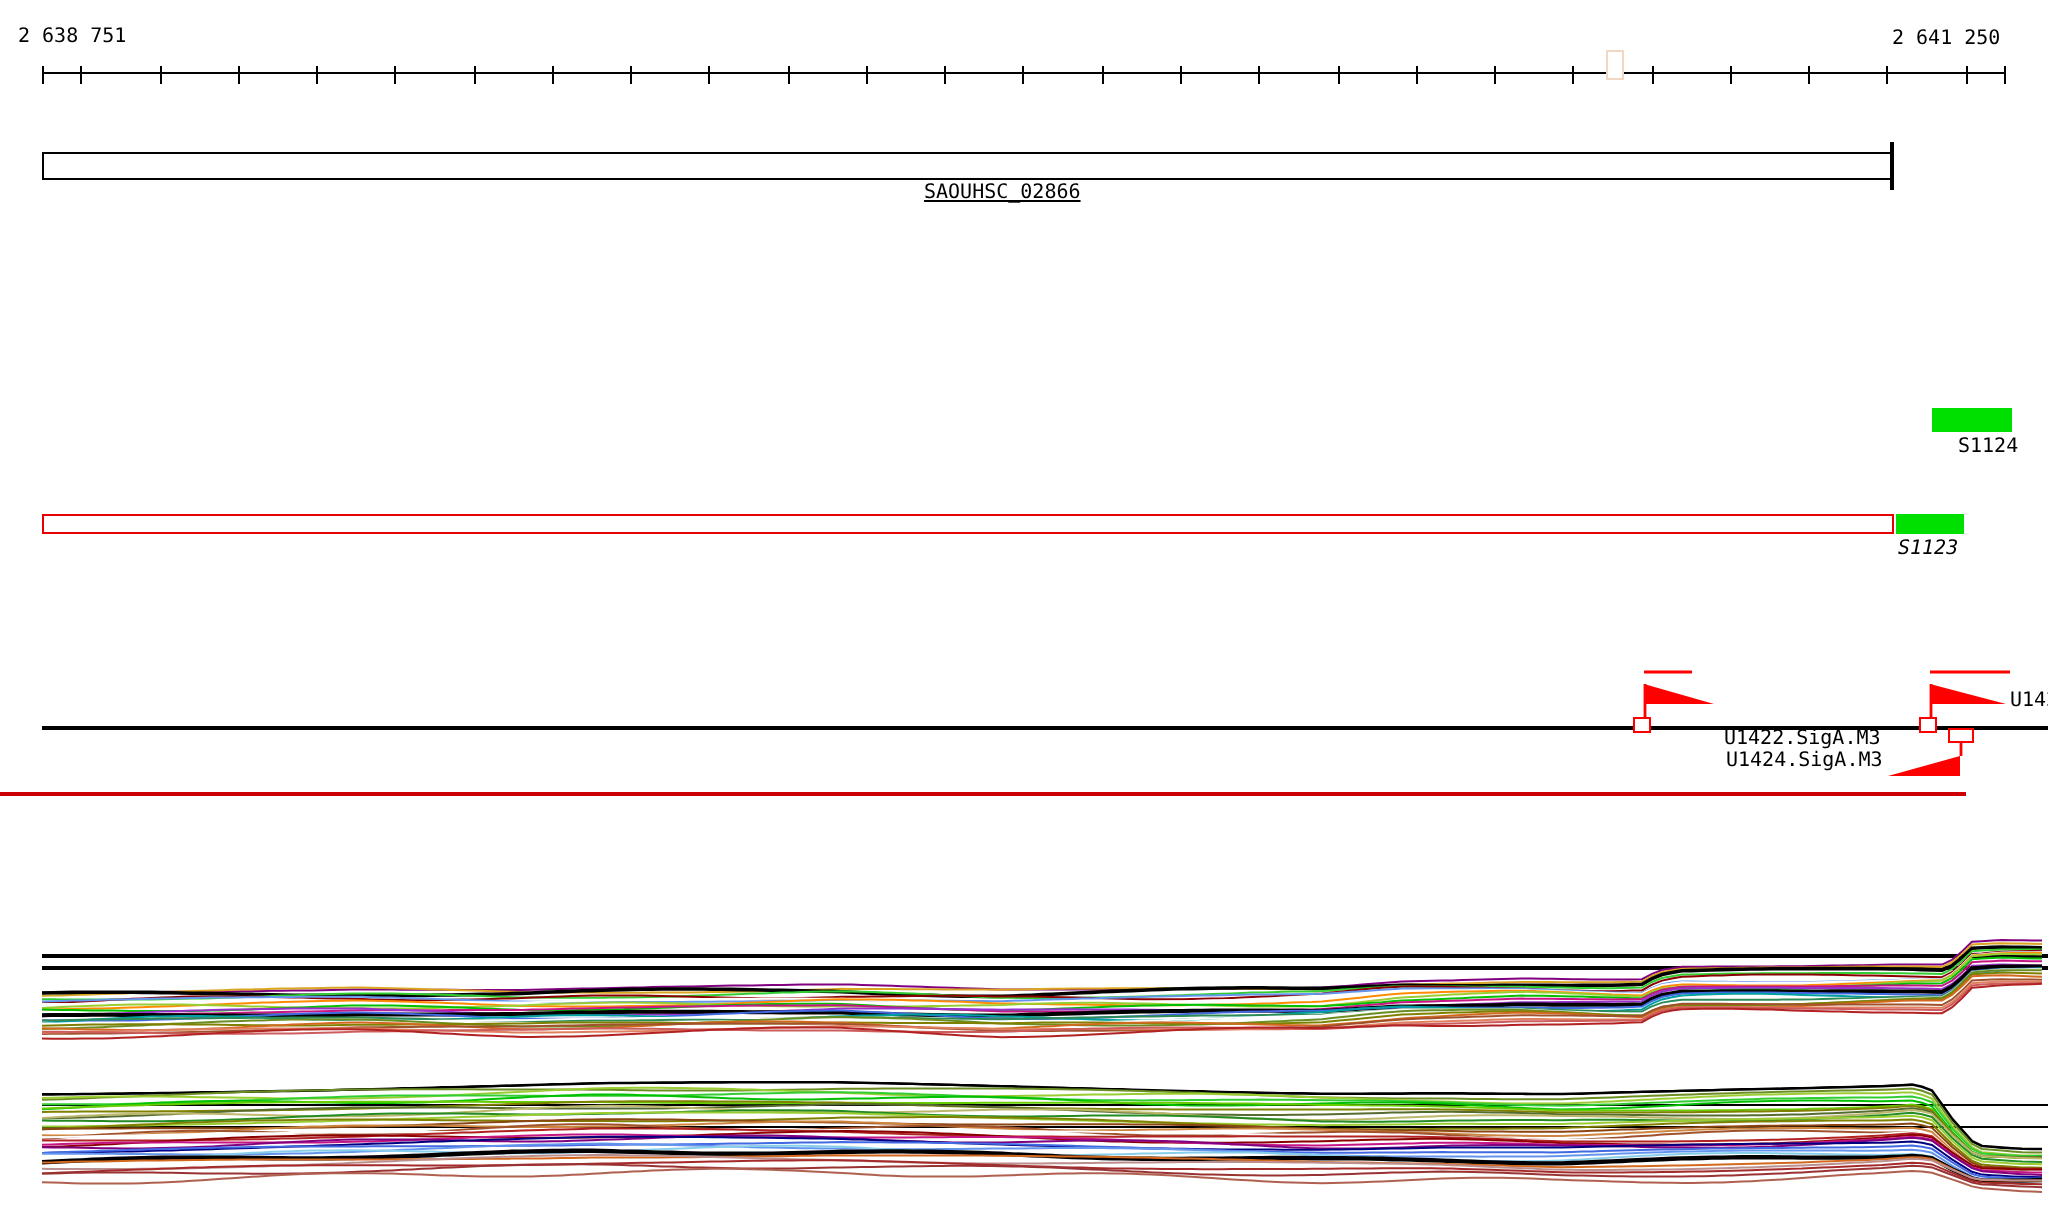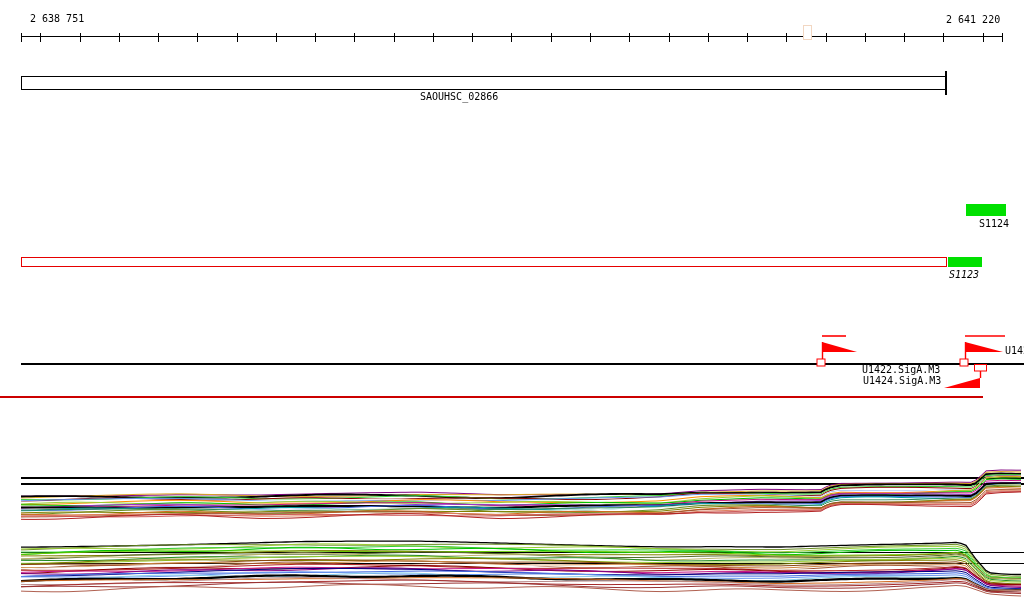--- a/index.html
+++ b/index.html
@@ -6,25 +6,25 @@
   #screen{
     position:relative;width:1024px;height:611px;background:#fff;overflow:hidden;
     font-family:"DejaVu Sans Mono","Liberation Mono",monospace;
     font-size:10px;color:#000;line-height:11px;
   }
   .abs{position:absolute;}
   .lbl{position:absolute;white-space:pre;}
   #ruler-line{left:21px;top:36px;width:982px;height:1px;background:#000;}
   .tick{position:absolute;top:33px;width:1px;height:9px;background:#000;}
   #selection-box{left:803px;top:25px;width:7px;height:13px;border:1px solid #f2d7c2;background:#fff;}
-  #ruler-start-label{left:30px;top:13px;}
+  #ruler-start-label{left:9px;top:13px;}
   #ruler-end-label{left:946px;top:14px;}
   #gene-box{left:21px;top:76px;width:924px;height:12px;border:1px solid #000;background:#fff;}
   #gene-end-bar{left:945px;top:71px;width:2px;height:24px;background:#000;}
-  #gene-label{left:420px;top:91px;}
+  #gene-label{left:462px;top:91px;text-decoration:underline;}
   #s1124-box{left:966px;top:204px;width:40px;height:12px;background:#00e000;}
   #s1124-label{left:979px;top:218px;}
   #operon-box{left:21px;top:257px;width:924px;height:8px;border:1px solid #e60000;background:#fff;}
   #s1123-box{left:948px;top:257px;width:34px;height:10px;background:#00e000;}
   #s1123-label{left:949px;top:269px;font-style:italic;}
   #fwd-strand-line{left:21px;top:363px;width:1003px;height:2px;background:#000;}
   #rev-strand-line{left:0;top:396px;width:983px;height:1.5px;background:#cc0000;}
   #u1422-label{left:862px;top:364px;}
   #u1423-label{left:1005px;top:345px;}
   #u1424-label{left:863px;top:375px;}
@@ -34,21 +34,21 @@
   #p2-frame-b{left:21px;top:563px;width:1003px;height:1px;background:#000;}
   #overlay{position:absolute;left:0;top:0;width:1024px;height:611px;}
 </style>
 </head>
 <body>
 
 <div id="screen">
 
   <div>
     <span class="lbl" id="ruler-start-label">2 638 751</span>
-    <span class="lbl" id="ruler-end-label">2 641 220</span>
+    <span class="lbl" id="ruler-end-label">2 641 250</span>
     <div class="abs" id="ruler-line"></div>
     <div id="ruler-ticks">
         <div class="tick" style="left: 21px;"></div>
         <div class="tick" style="left: 40.2px;"></div>
         <div class="tick" style="left: 79.5px;"></div>
         <div class="tick" style="left: 118.7px;"></div>
         <div class="tick" style="left: 158px;"></div>
         <div class="tick" style="left: 197.3px;"></div>
         <div class="tick" style="left: 236.6px;"></div>
         <div class="tick" style="left: 275.8px;"></div>

